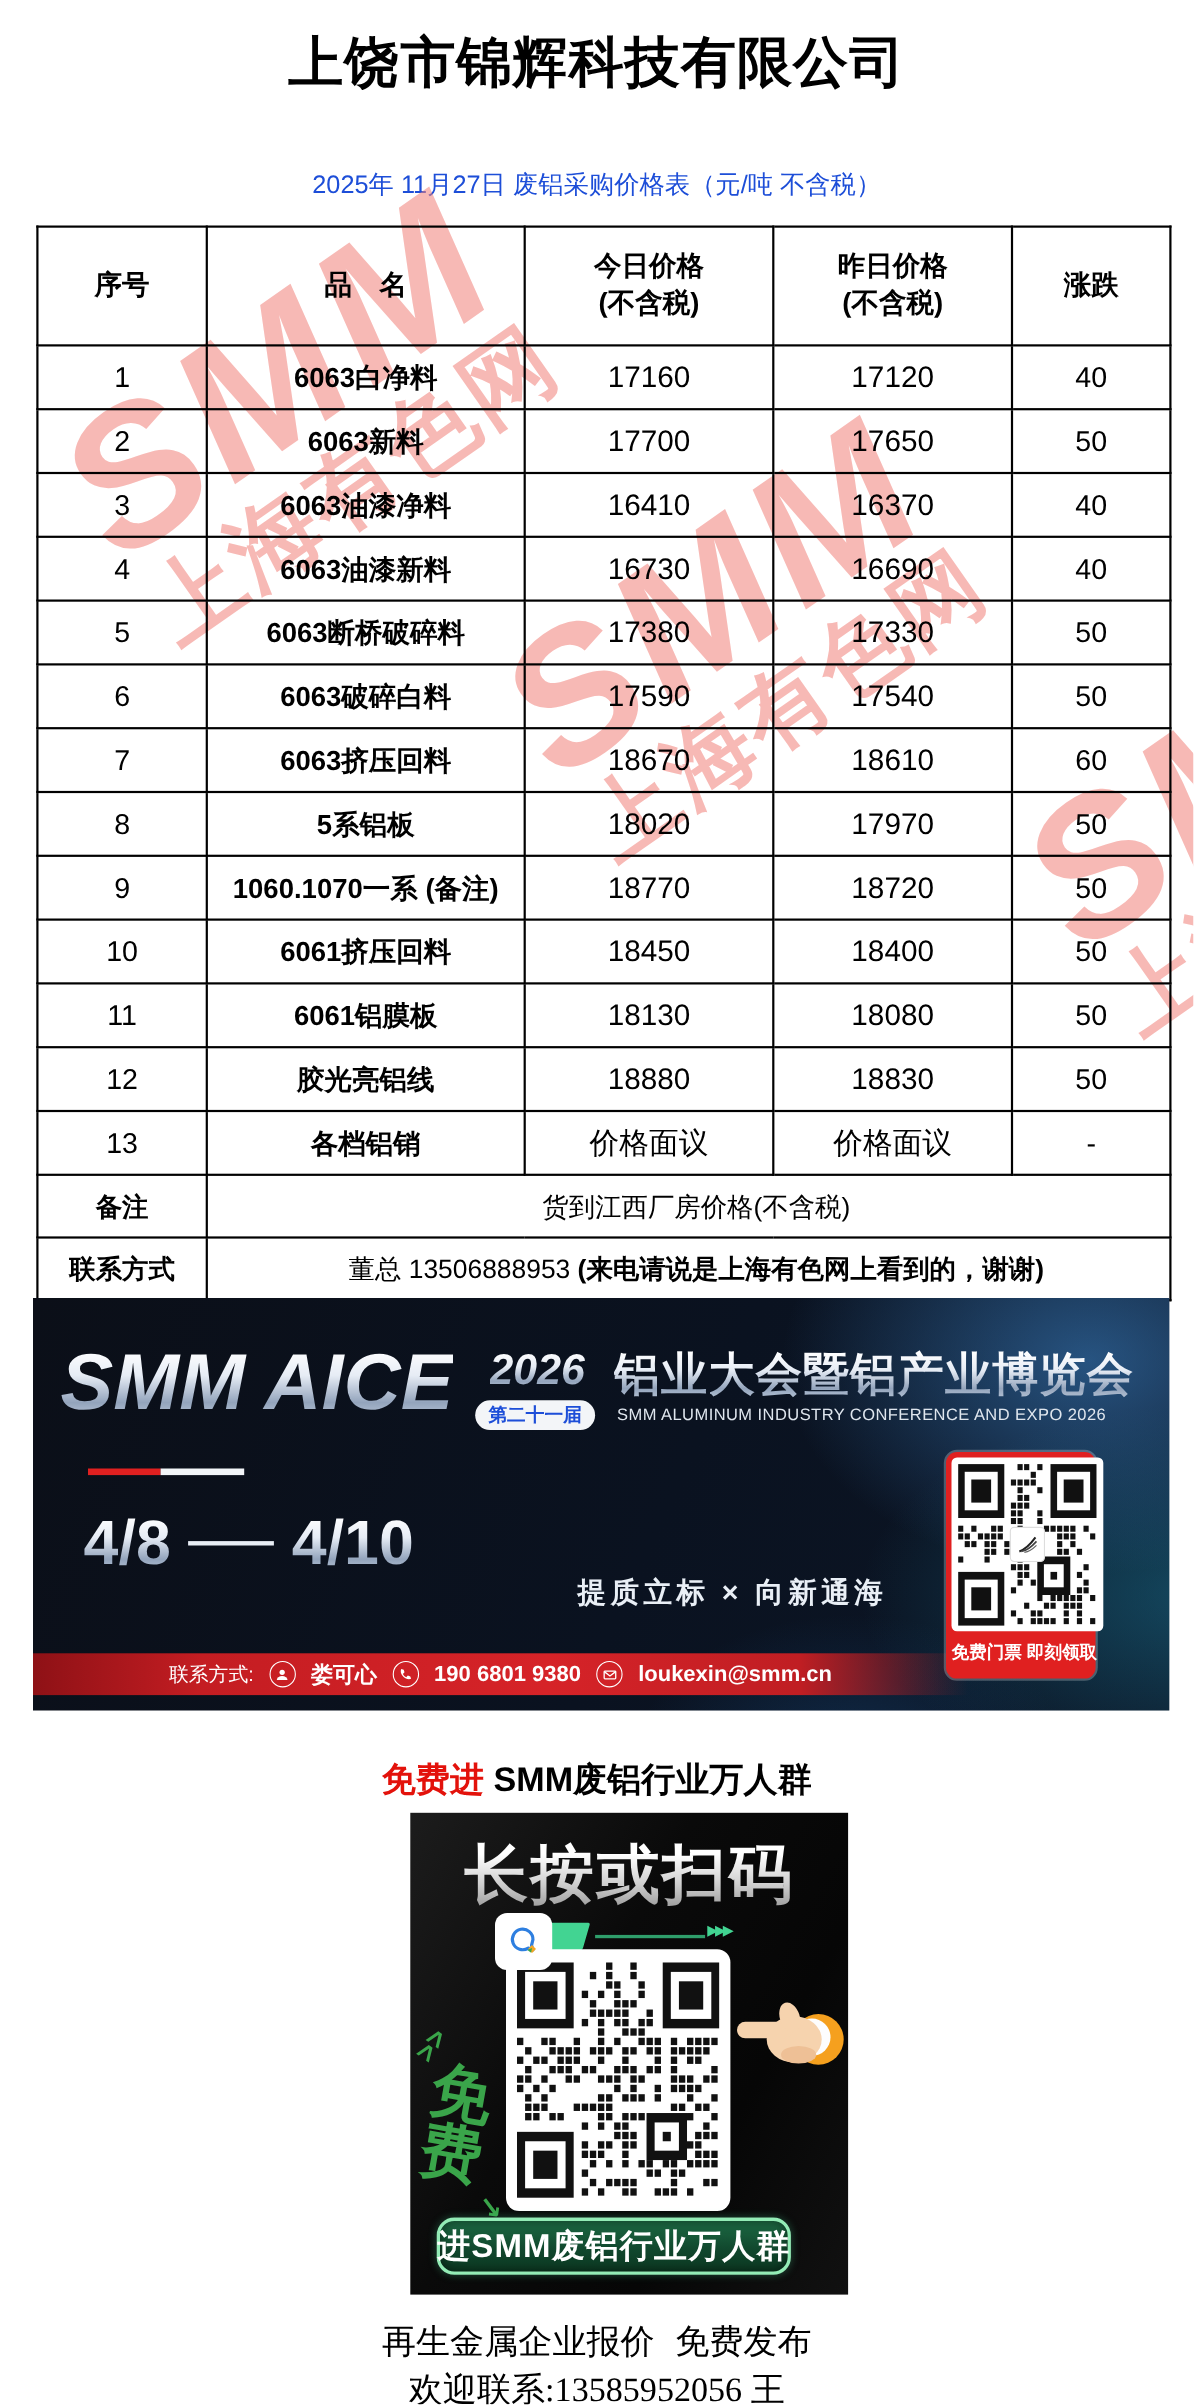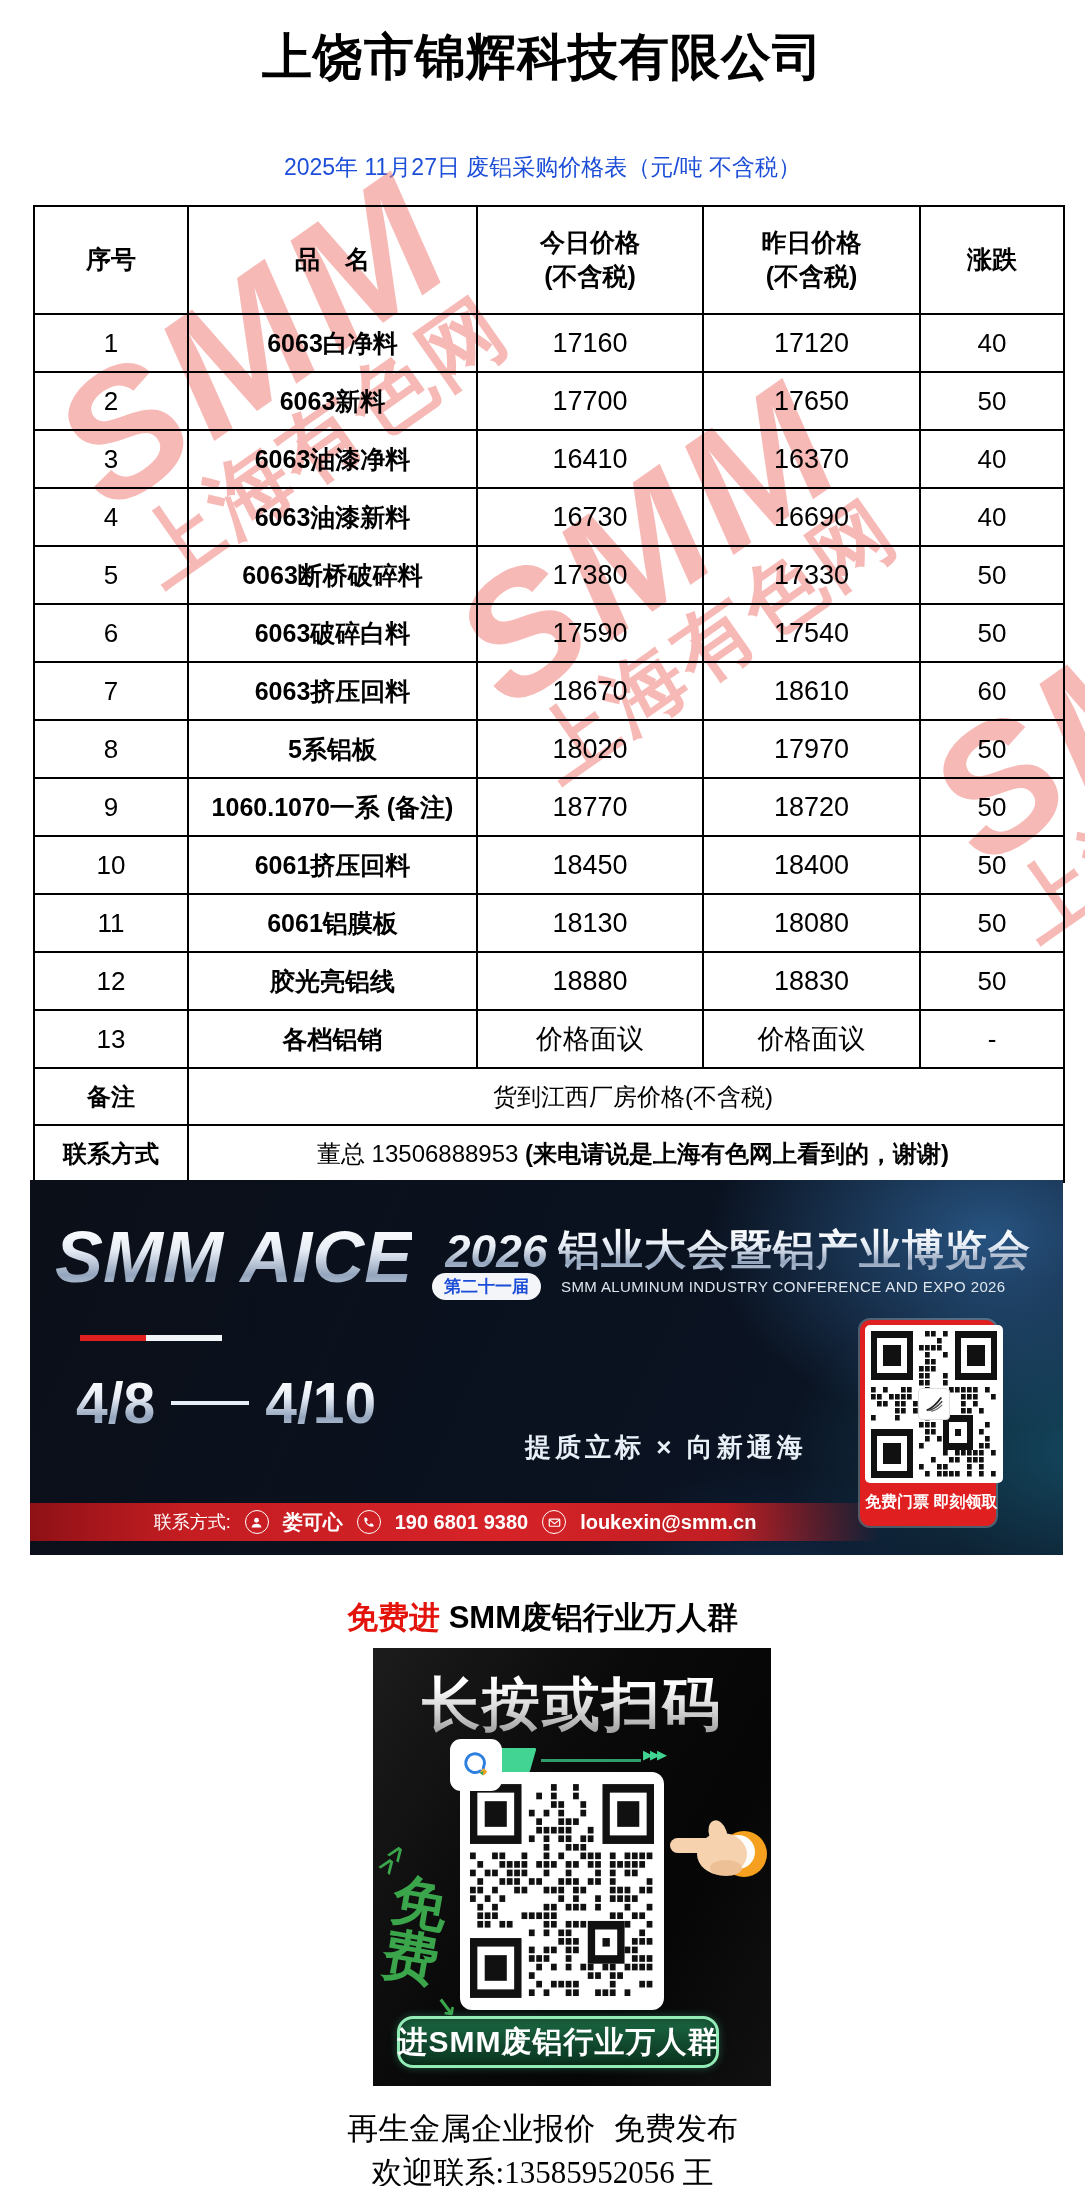--- a/index.html
+++ b/index.html
@@ -48,21 +48,21 @@
       radial-gradient(ellipse 430px 300px at 93% 15%, rgba(62,135,205,0.55), transparent 65%),
       radial-gradient(ellipse 520px 280px at 104% 72%, rgba(32,150,185,0.40), transparent 62%),
       radial-gradient(ellipse 330px 220px at 72% 112%, rgba(28,95,160,0.30), transparent 60%),
       linear-gradient(115deg,#0b0f18 0%,#0a1220 55%,#0c1626 100%); }
   .metal { background:linear-gradient(180deg,#ffffff 12%,#e6ecf5 42%,#93a4bc 72%,#cdd8e6 100%);
     -webkit-background-clip:text; background-clip:text; color:transparent; }
   .metal2 { background:linear-gradient(180deg,#ffffff 25%,#cfcfcf 60%,#8f8f8f 95%);
     -webkit-background-clip:text; background-clip:text; color:transparent; }
   .bn-logo { position:absolute; left:25px; top:36px; font-size:72px; font-weight:900;
     font-style:italic; letter-spacing:0px; white-space:nowrap; }
-  .bn-year { position:absolute; left:415px; top:44px; font-size:46px; font-weight:900; font-style:italic; }
+  .bn-year { position:absolute; left:415px; top:44px; font-size:39px; font-weight:900; font-style:italic; }
   .bn-edition { position:absolute; left:402px; top:93px; background:#f3f5f8; color:#1d4ed8;
     font-size:17px; font-weight:700; padding:2px 12px; border-radius:14px; }
   .bn-title-cn { position:absolute; left:528px; top:42px; font-size:42px; font-weight:900;
     letter-spacing:1px; white-space:nowrap; }
   .bn-title-en { position:absolute; left:531px; top:98px; font-size:15px; color:#dfe6ee;
     letter-spacing:0.4px; white-space:nowrap; }
   .bn-bar { position:absolute; left:50px; top:155px; width:142px; height:6px; display:flex; }
   .bn-bar .seg-red { width:66px; height:100%; background:#e02020; }
   .bn-bar .seg-white { flex:1; height:100%; background:#f2f5f8; }
   .bn-dates { position:absolute; left:46px; top:170px; display:flex; align-items:center;

